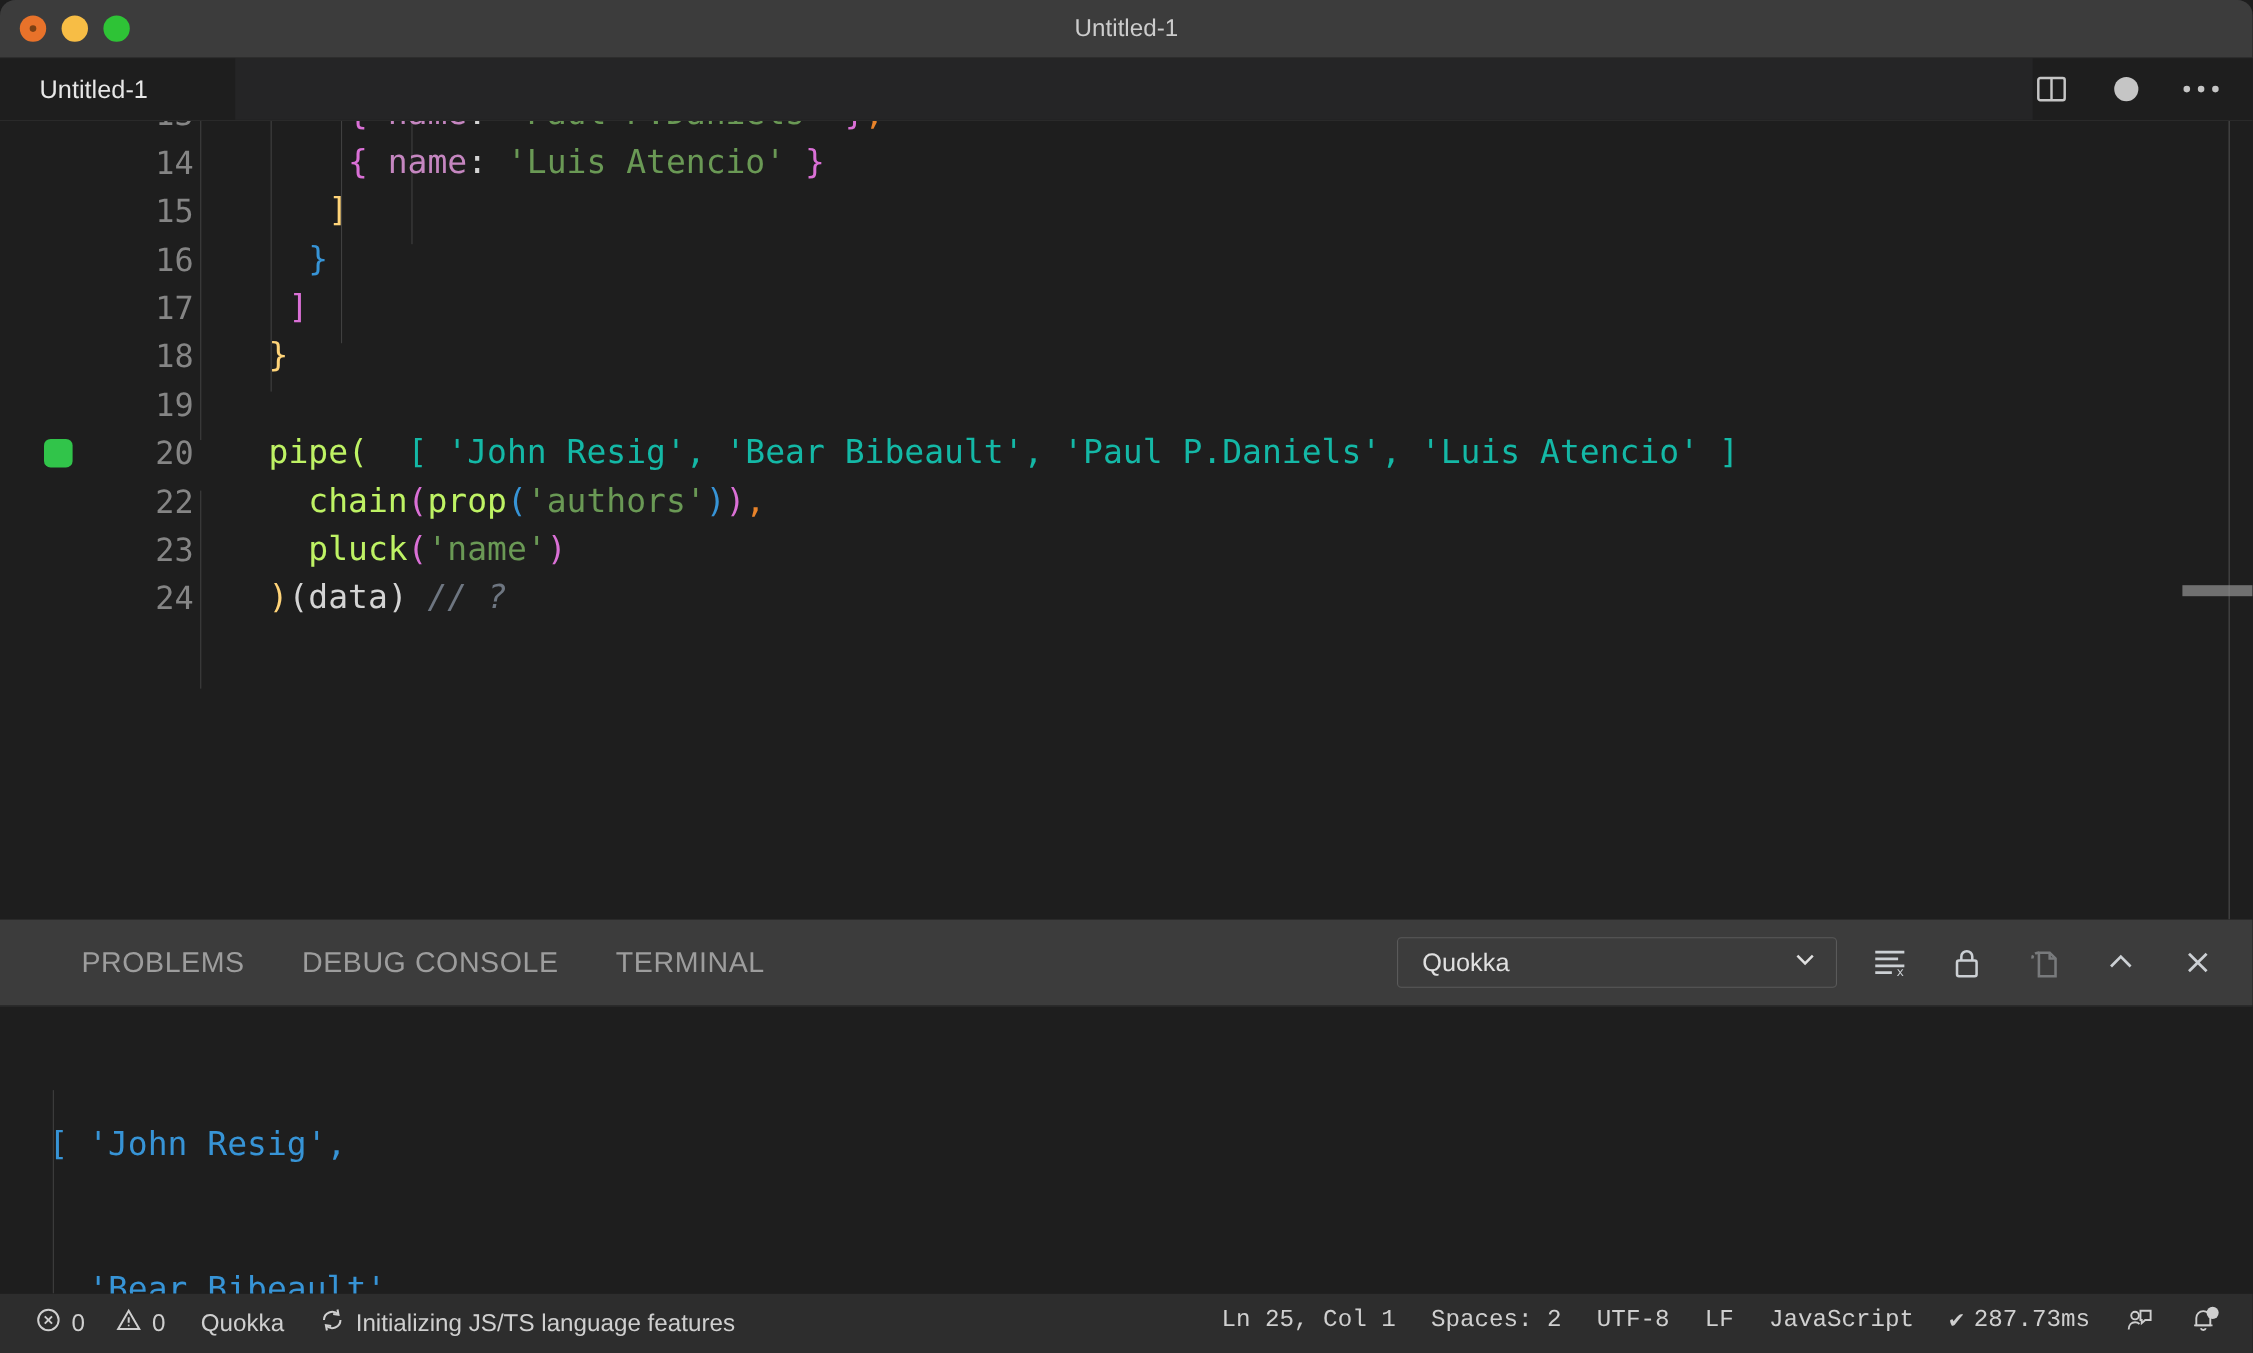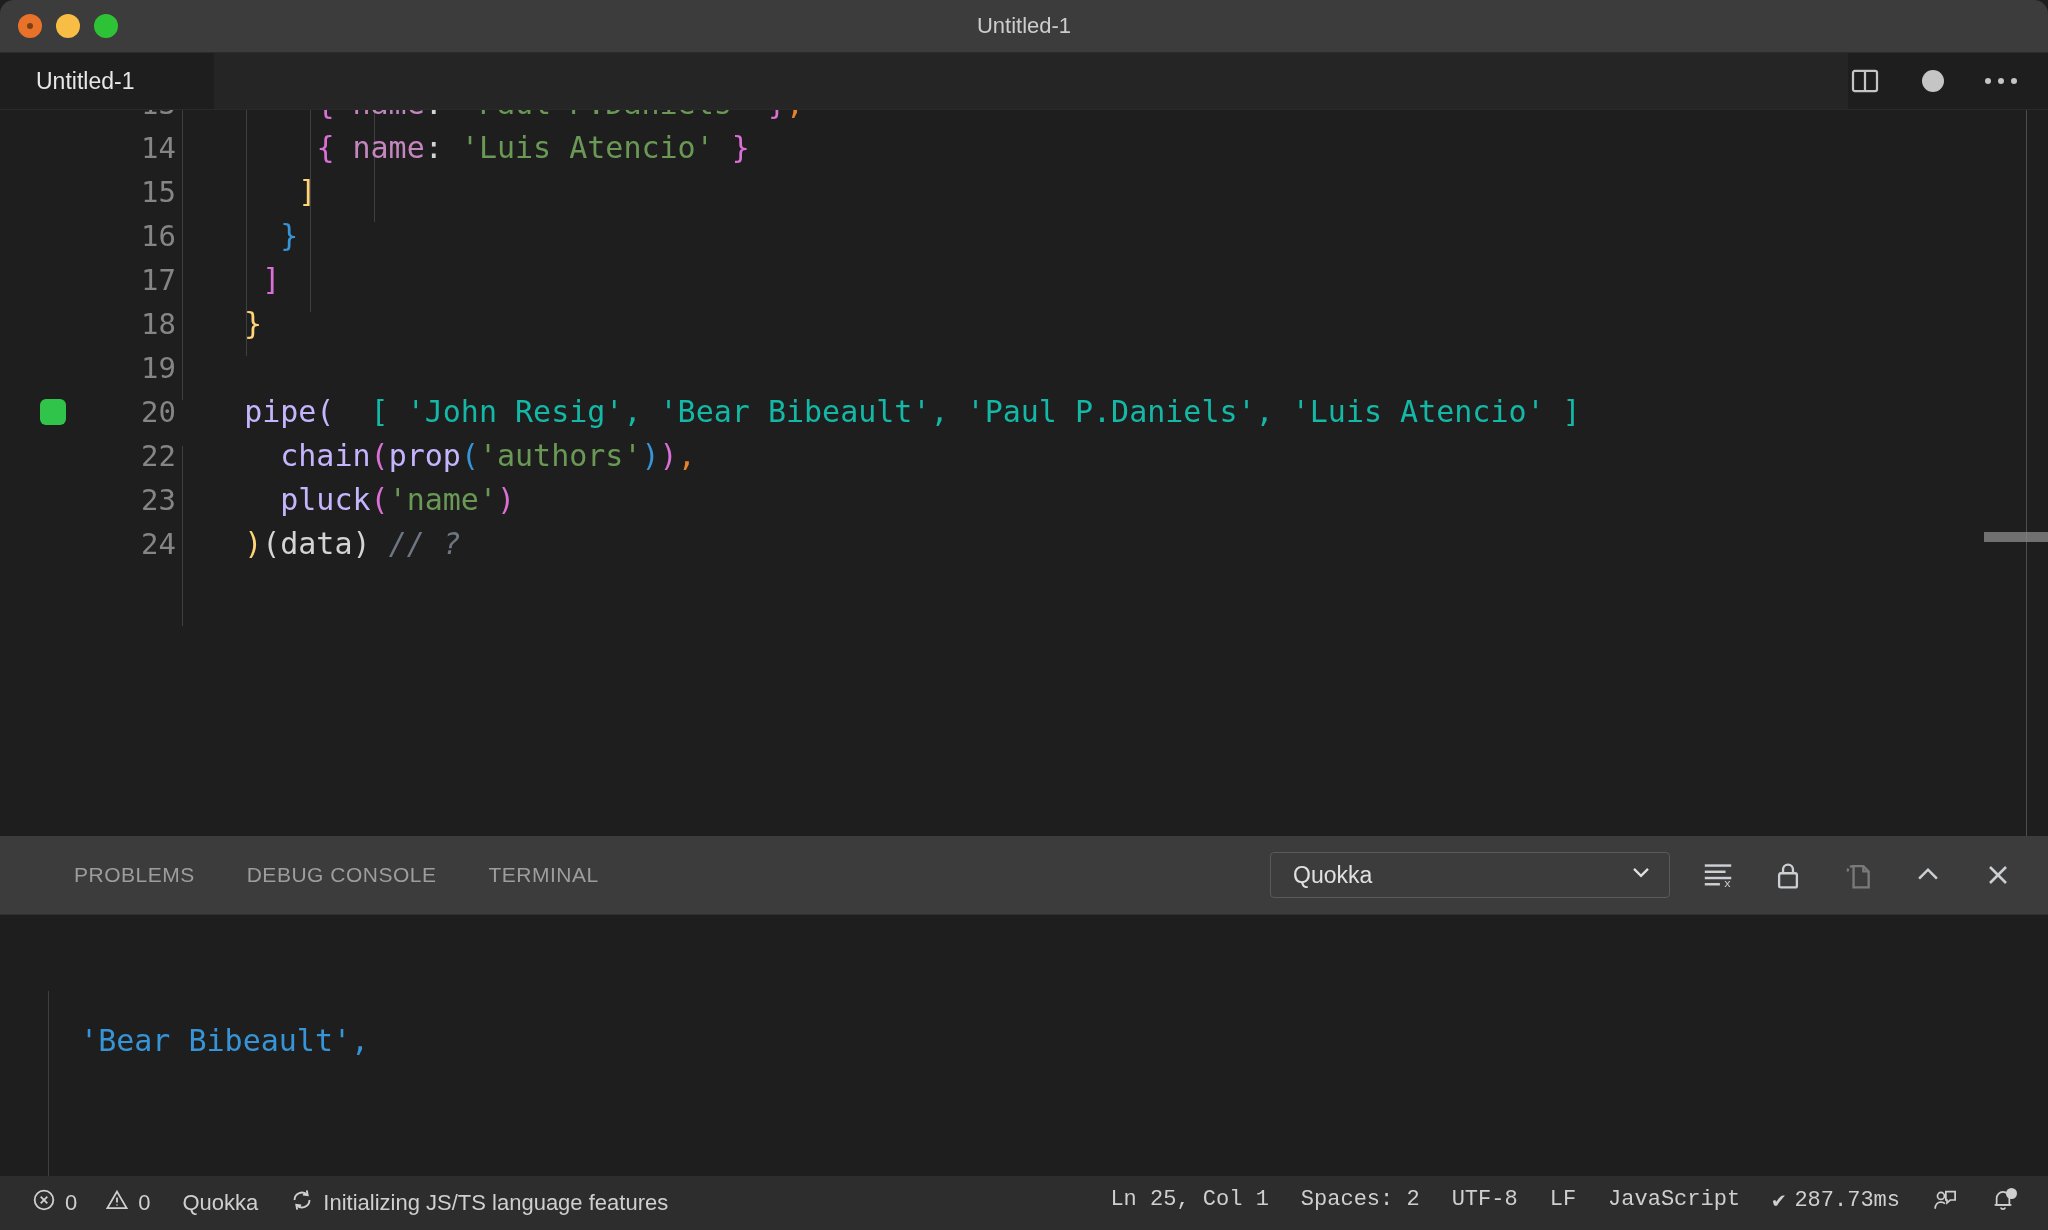--- a/index.html
+++ b/index.html
@@ -173,21 +173,21 @@
     pointer-events: none;
   }
   .guide {
     position: absolute;
     top: 0; bottom: 0;
     width: 1px;
     background: #404040;
   }
 
   
-  .t-fn    { color: #c4b5fd; text-align: center; }
+  .t-fn    { color: #bef264; text-align: center; }
   .t-str   { color: #6a9955; }
   .t-key   { color: #c586c0; }
   .t-var   { color: #d4d4d4; }
   .t-com   { color: #6e7681; font-style: italic; }
   .b1 { color: #ffd479; }  
   .b2 { color: #da70d6; }  
   .b3 { color: #3794d6; }  
   .b-orange { color: #e8832a; }
   .quokka-val { color: #14b8a6; }
 
@@ -235,21 +235,21 @@
   .panel-tabs {
     display: flex;
     align-items: stretch;
     height: 100%;
     gap: 0;
   }
   .p-tab {
     display: flex;
     align-items: center;
     padding: 0 26px;
-    font-size: 21px;
+    font-size: 26px;
     letter-spacing: .5px;
     color: #9d9d9d;
     position: relative;
   }
   .p-tab.active { color: #e7e7e7; }
   .p-tab.active::after {
     content: "";
     position: absolute;
     left: 26px; right: 26px;
     bottom: 0;
@@ -529,20 +529,21 @@
             <line x1="4.5" y1="4.5" x2="13.5" y2="13.5"></line>
             <line x1="13.5" y1="4.5" x2="4.5" y2="13.5"></line>
           </svg>
         </div>
       </div>
     </div>
 
     <div class="panel-body">
       <div class="out-guide"></div>
       <div class="out">
+        <div class="oline">[ 'John Resig',</div>
         <div class="oline">  'Bear Bibeault',</div>
         
         
         
       </div>
     </div>
   </div>
 
   <div class="statusbar">
 

